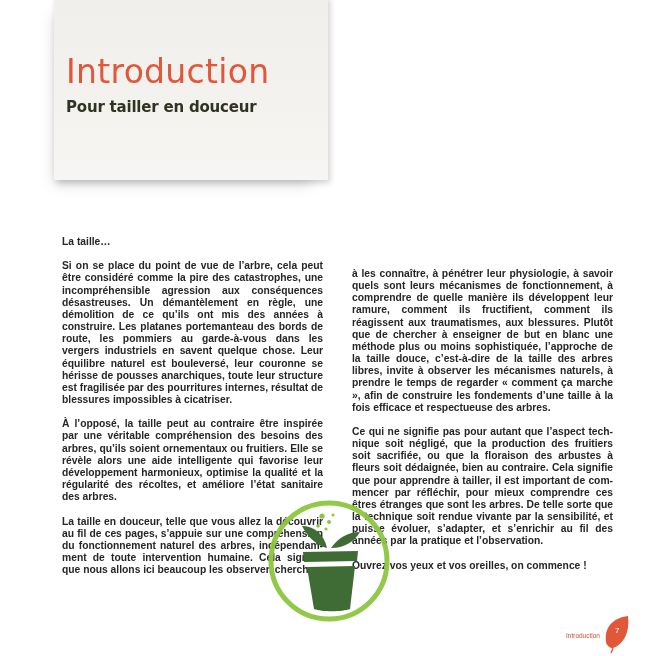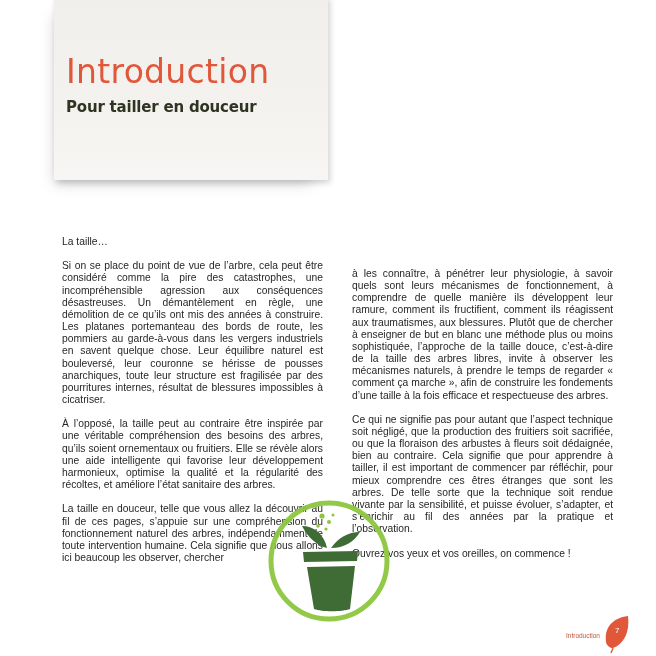--- a/index.html
+++ b/index.html
@@ -24,21 +24,21 @@
   .chapter-subtitle {
     position: absolute; left: 66px; top: 95px; margin: 0;
     font-family: "DejaVu Sans", sans-serif; font-weight: bold;
     font-size: 15px; color: #2f3422; line-height: 24px; white-space: nowrap;
     letter-spacing: -0.2px;
   }
 
   .column {
     position: absolute; top: 236px; width: 261px;
     font-family: "Liberation Sans", sans-serif;
-    font-size: 10.3px; line-height: 12.15px; color: #262626;
+    font-size: 10.3px; line-height: 12.15px; color: #262626; font-weight: bold;
   }
   .col-left { left: 62px; }
   .col-right { left: 352px; top: 268px; }
   .column p {
     margin: 0 0 12.15px 0; text-align: justify; hyphens: manual;
   }
   .column p.intro { margin-bottom: 12.15px; }
 
   .seal {
     position: absolute; left: 266px; top: 498px; width: 126px; height: 126px;

